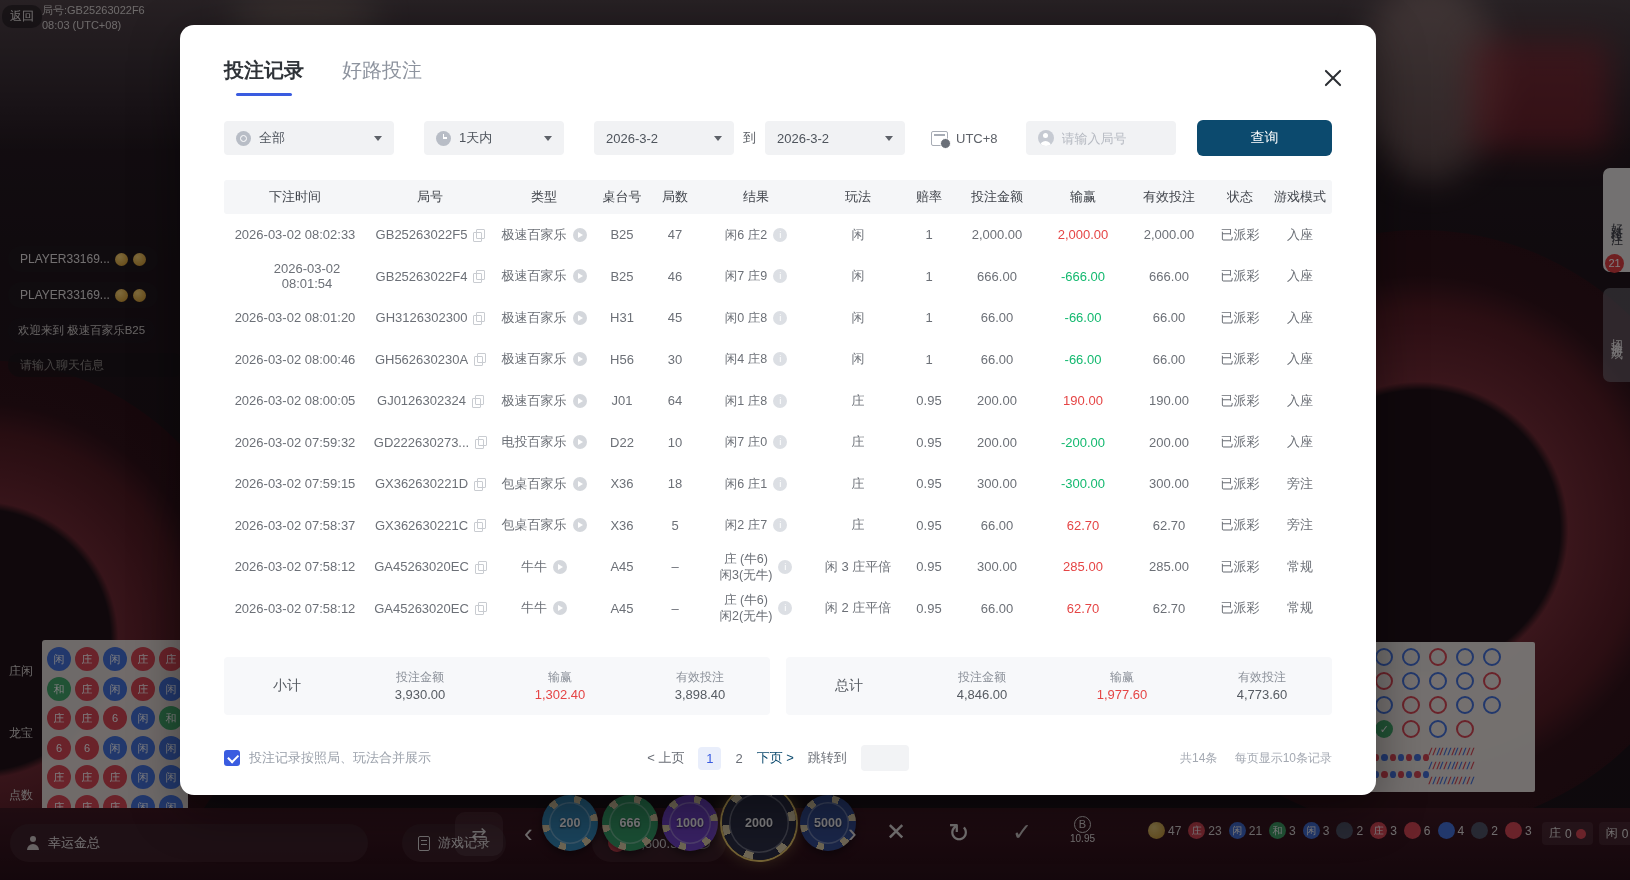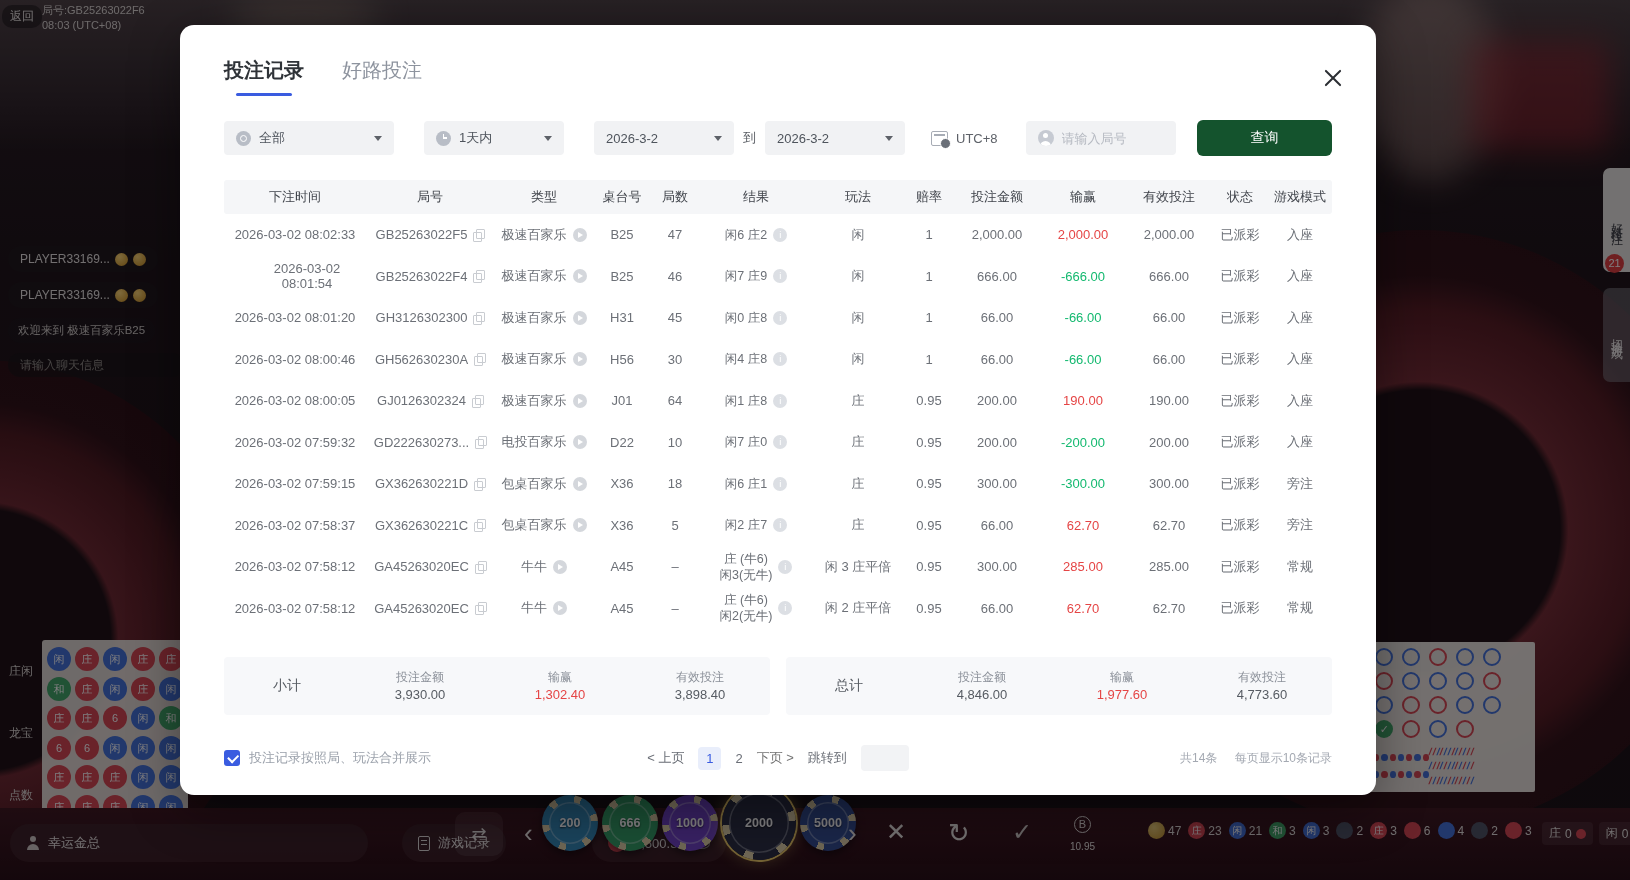--- a/index.html
+++ b/index.html
@@ -83,21 +83,21 @@
     background:repeating-conic-gradient(from 10deg,#decfa6 0 16deg,var(--c) 16deg 60deg);box-shadow:0 3px 8px rgba(0,0,0,.55)}
   .chip::before{content:"";position:absolute;inset:7px;border-radius:50%;background:var(--c);box-shadow:inset 0 0 0 1.5px rgba(255,255,255,.3)}
   .chip .cv{position:relative;color:#fff;font-size:12.5px;font-weight:bold;text-shadow:0 1px 2px rgba(0,0,0,.7)}
   .chip.sel{width:74px;height:74px;box-shadow:0 0 0 2px #e8c763,0 0 16px rgba(232,199,99,.45)}
   .act{position:absolute;top:10px;color:#e9e5e2;font-size:24px}
   .act-cancel{left:886px}.act-cancel::after{content:"✕"}
   .act-redo{left:948px;font-size:26px}.act-redo::after{content:"↻"}
   .act-ok{left:1012px;color:#cfcac6}.act-ok::after{content:"✓"}
   .btc{position:absolute;left:1070px;top:8px;display:flex;flex-direction:column;align-items:center;color:#e6e2df}
   .btc .bcoin{width:17px;height:17px;border-radius:50%;border:1.5px solid #e6e2df;font-size:11px;line-height:15px;text-align:center}
-  .btc .bval{font-size:10px;margin-top:8px}
+  .btc .bval{font-size:10px;margin-top:0}
 
   .stats-bar{position:absolute;left:1148px;top:14px;display:flex;align-items:center;gap:7px}
   .stat{display:flex;align-items:center;gap:3px;color:#e2dedb;font-size:12px}
   .dot{width:17px;height:17px;border-radius:50%;color:#fff;font-size:10px;line-height:17px;text-align:center;flex:none}
   .dot-gold{background:radial-gradient(circle at 35% 30%,#f1d27a,#c09028)}
   .dot-red{background:#d6434e}.dot-blue{background:#3f6fd8}.dot-green{background:#3da564}.dot-dark{background:#4a5060}
   .side-counters{position:absolute;left:1542px;top:14px;display:flex;gap:6px}
   .sc{display:flex;align-items:center;gap:4px;background:rgba(255,255,255,.08);border-radius:4px;padding:3px 7px;color:#e6e2df;font-size:12px}
   .sc .scd{width:10px;height:10px;border-radius:50%}
 
@@ -131,21 +131,21 @@
   .fbox.roundq input{background:transparent;border:0;outline:0;font-size:13px;color:#4e545c;width:100%}
   .fbox.roundq input::placeholder{color:#b6bac2}
   .ic-chipf{width:15px;height:15px;border-radius:50%;background:#b8bdc6;position:relative;flex:none}
   .ic-chipf::before{content:"";position:absolute;inset:4px;border-radius:50%;border:1.5px solid #fff}
   .ic-clockf{width:15px;height:15px;border-radius:50%;background:#b8bdc6;position:relative;flex:none}
   .ic-clockf::before{content:"";position:absolute;left:6.7px;top:3.5px;width:1.6px;height:4.6px;background:#fff}
   .ic-clockf::after{content:"";position:absolute;left:6.7px;top:6.8px;width:4px;height:1.6px;background:#fff}
   .ic-userf{width:16px;height:16px;border-radius:50%;background:#c6cad2;position:relative;overflow:hidden;flex:none}
   .ic-userf::before{content:"";position:absolute;top:3px;left:5.5px;width:5px;height:5px;border-radius:50%;background:#fff}
   .ic-userf::after{content:"";position:absolute;bottom:-1px;left:2.5px;width:11px;height:6px;border-radius:6px 6px 0 0;background:#fff}
-  .search-btn{margin-left:auto;width:135px;height:36px;border:0;border-radius:6px;background:#14532d;color:#fff;font-size:14px}
+  .search-btn{margin-left:auto;width:135px;height:36px;border:0;border-radius:6px;background:#0c4a6e;color:#fff;font-size:14px}
 
   .thead,.tr{display:grid;grid-template-columns:142px 128px 100px 56px 50px 112px 92px 50px 86px 86px 86px 56px 64px;align-items:center}
   .thead{height:34px;background:#f5f6f8;border-radius:3px;margin-top:24px;font-size:13px;color:#40444b}
   .th,.td{display:flex;align-items:center;justify-content:center;text-align:center}
   .tr{min-height:41.5px;font-size:13px;color:#6c7077}
   .td .res{font-size:12.5px;line-height:1.3}
   .pos{color:#e54545}.neg{color:#13b96f}
   .ic-copy{position:relative;width:11px;height:12px;display:inline-block;margin-left:6px;flex:none}
   .ic-copy::before{content:"";position:absolute;left:0;top:3px;width:7px;height:8px;border:1px solid #c9ccd1;border-radius:1px;background:#fff}
   .ic-copy::after{content:"";position:absolute;left:3px;top:0;width:7px;height:8px;border:1px solid #c9ccd1;border-radius:1px}
@@ -162,21 +162,21 @@
   .sum-col .sl2{font-size:13px;color:#565b62}
   .sum-col .sl2.red{color:#e54545}
 
   .mfooter{display:flex;align-items:center;margin-top:30px}
   .f-left{flex:1;display:flex;align-items:center;gap:9px}
   .cb{width:16px;height:16px;border-radius:3px;background:#3a5ce0;position:relative;flex:none}
   .cb::after{content:"";position:absolute;left:3.5px;top:4px;width:8px;height:4.5px;border-left:2px solid #fff;border-bottom:2px solid #fff;transform:rotate(-45deg)}
   .cb-label{font-size:13px;color:#9aa0aa}
   .f-center{display:flex;align-items:center;gap:14px;font-size:13px;color:#6a6e76}
   .pg-cur{width:23px;height:23px;border-radius:4px;background:#e9eefb;color:#3a5ce0;line-height:23px;text-align:center}
-  .pg-next{color:#737373}
+  .pg-next{color:#0c4a6e}
   .jump-input{width:48px;height:26px;background:#f2f3f5;border:0;border-radius:4px;outline:0;padding:0 6px;font-size:13px;color:#4e545c}
   .f-right{flex:1;text-align:right;font-size:12px;color:#a4a9b2}
   .f-right span{margin-left:14px}
 </style>
 </head>
 <body>
 
 <div class="stage">
 
   <div class="bg-top"></div>

